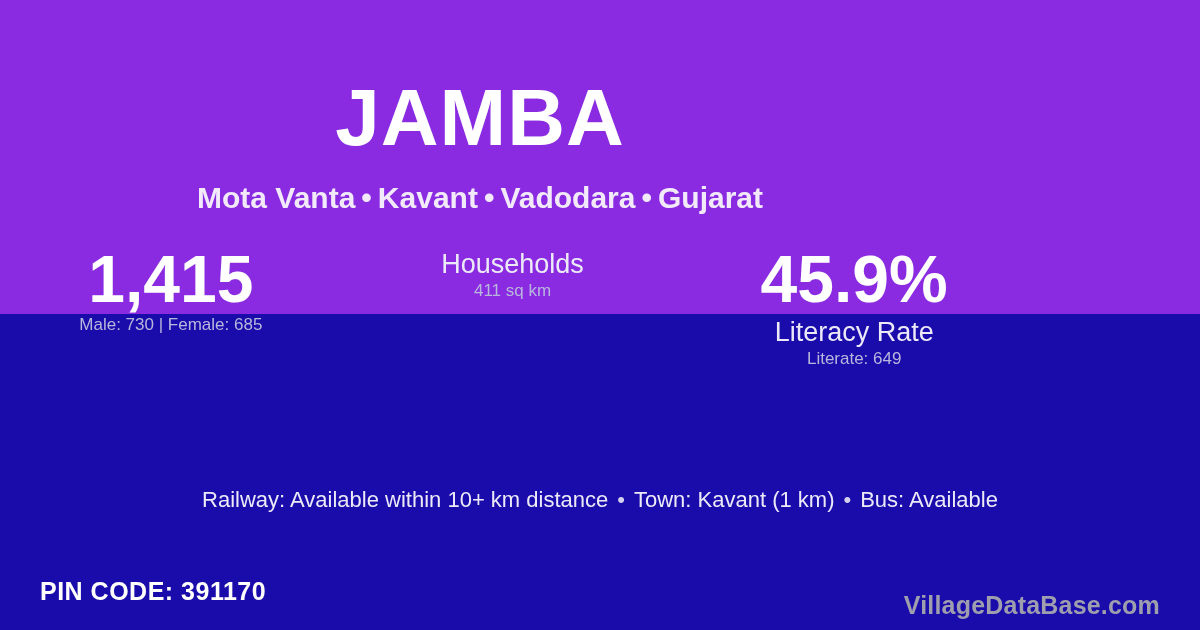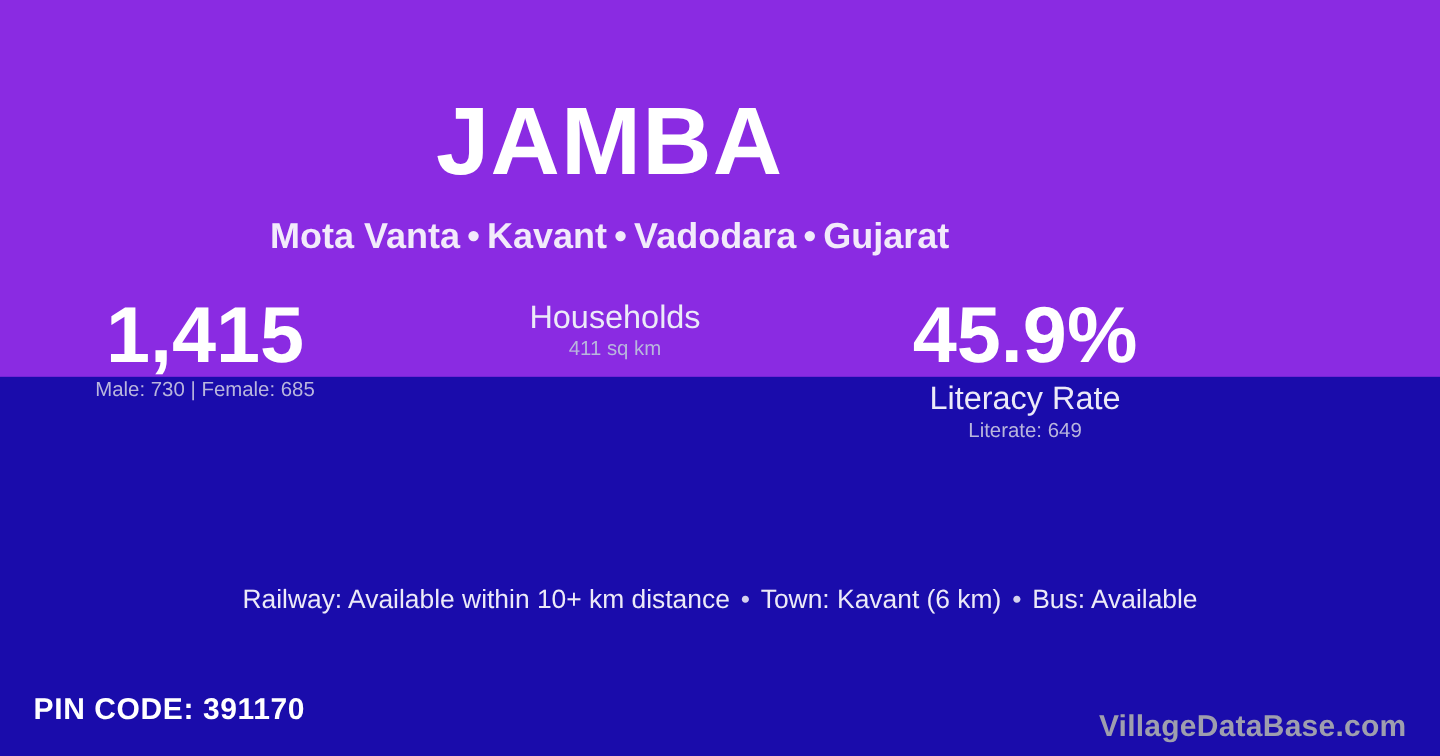--- a/index.html
+++ b/index.html
@@ -18,21 +18,20 @@
     position:absolute; left:0; top:0;
     width:1200px; height:314px;
     background:#8a2be2;
   }
   
   #header {
     position:absolute; left:0; top:0;
     width:960px;
     text-align:center;
     z-index:3;
-    margin-left:28px;
   }
   #village-title {
     margin-top:78px;
     font-size:80px;
     font-weight:bold;
     color:#ffffff;
     letter-spacing:1px;
     line-height:1;
   }
   #location-breadcrumb {
@@ -86,21 +85,21 @@
     z-index:3;
   }
   #transport-line .sep { padding:0 9px; color:#d4d1ee; }
   
   #footer {
     position:absolute; left:0; bottom:0;
     width:1200px; height:78px;
     display:flex;
     align-items:center;
     justify-content:space-between;
-    padding:0 28px;
+    padding:0 40px;
     z-index:3;
   }
   #pin-code {
     font-size:25px;
     font-weight:bold;
     color:#ffffff;
     letter-spacing:.5px;
   }
   #site-brand {
     font-size:25px;
@@ -138,21 +137,21 @@
 
     <div class="stat-col">
       <div class="stat-value">45.9%</div>
       <div class="stat-label">Literacy Rate</div>
       <div class="stat-sub">Literate: 649</div>
     </div>
 
   </div>
 
   <div id="transport-line">
-    <span>Railway: Available within 10+ km distance</span><span class="sep">•</span><span>Town: Kavant (6 km)</span><span class="sep">•</span><span>Bus: Available</span>
+    <span>Railway: Available within 10+ km distance</span><span class="sep">•</span><span>Town: Kavant (1 km)</span><span class="sep">•</span><span>Bus: Available</span>
   </div>
 
   <div id="footer">
     <div id="pin-code">PIN CODE: 391170</div>
     <div id="site-brand">VillageDataBase.com</div>
   </div>
 
 </div>
 
 </body></html>

